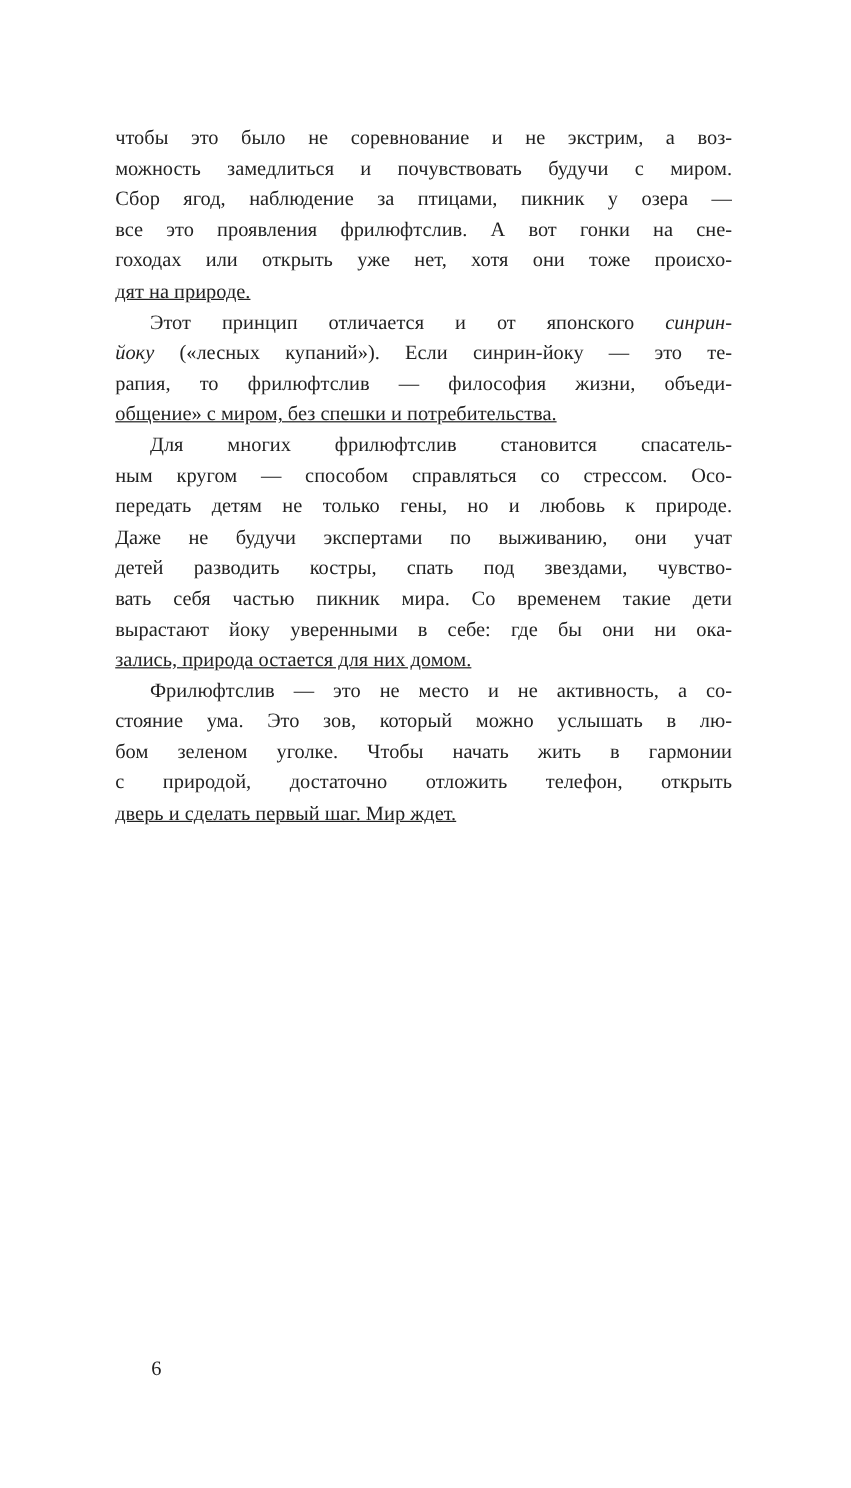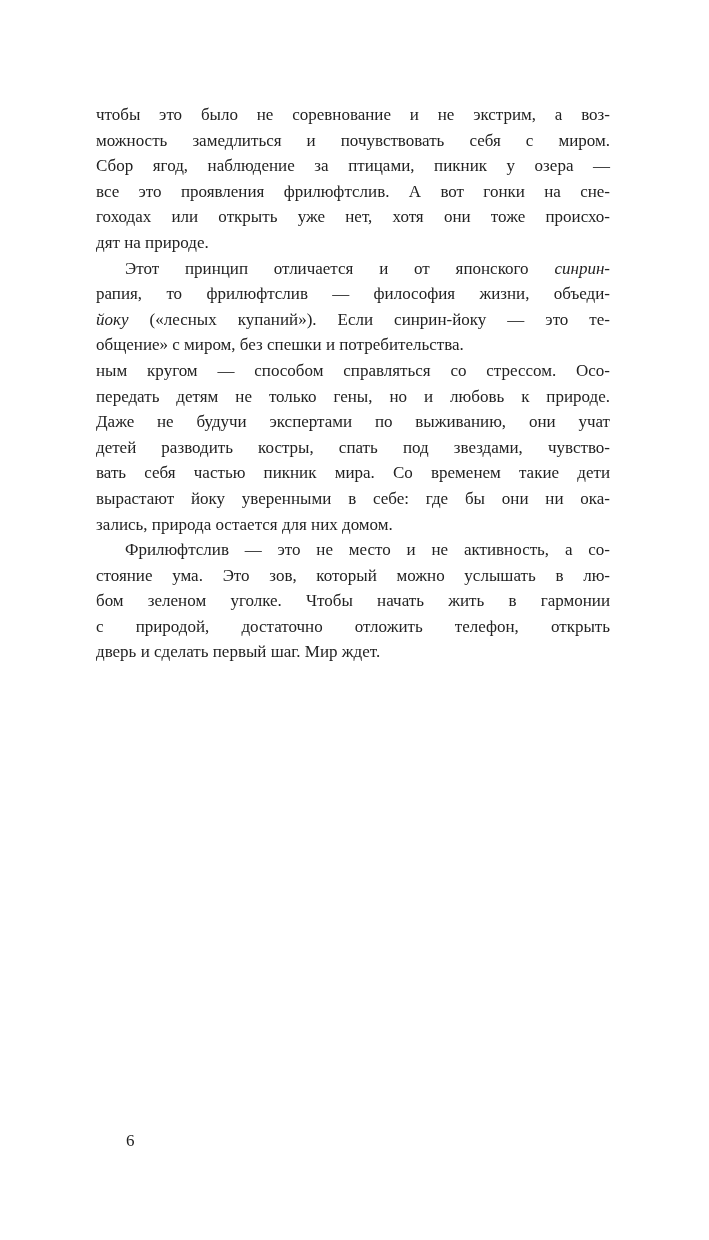--- a/index.html
+++ b/index.html
@@ -33,20 +33,21 @@
     line-height: 25.6px;
     white-space: normal;
   }
   .line.just {
     text-align: justify;
     text-align-last: justify;
   }
   .line.last {
     text-align: right;
     text-align-last: left;
+    text-decoration: underline;
   }
   .line.indent {
     padding-left: 29px;
   }
   .line em {
   }
   .page-number {
     position: absolute;
     left: 126px;
     top: 1130px;
@@ -54,33 +55,34 @@
     line-height: 22px;
   }
 </style>
 </head>
 <body>
 
 <div class="page" style="background: rgb(255, 255, 255); color: rgb(34, 34, 34);">
   <div class="text-block">
       <div class="para">
         <div class="line just"><span>чтобы это было не соревнование и не экстрим, а воз-</span></div>
-        <div class="line just"><span>можность замедлиться и почувствовать себя с миром.</span></div>
+        <div class="line just"><span>можность замедлиться и почувствовать будучи с миром.</span></div>
         <div class="line just"><span>Сбор ягод, наблюдение за птицами, пикник у озера —</span></div>
         <div class="line just"><span>все это проявления фрилюфтслив. А вот гонки на сне-</span></div>
         <div class="line just"><span>гоходах или открыть уже нет, хотя они тоже происхо-</span></div>
         <div class="line last"><span>дят на природе.</span></div>
       </div>
       <div class="para">
         <div class="line just indent"><span>Этот принцип отличается и от японского </span><em>синрин-</em></div>
+        <div class="line just"><em>йоку</em><span> («лесных купаний»). Если синрин-йоку — это те-</span></div>
         <div class="line just"><span>рапия, то фрилюфтслив — философия жизни, объеди-</span></div>
-        <div class="line just"><em>йоку</em><span> («лесных купаний»). Если синрин-йоку — это те-</span></div>
         <div class="line last"><span>общение» с миром, без спешки и потребительства.</span></div>
       </div>
       <div class="para">
+        <div class="line just indent"><span>Для многих фрилюфтслив становится спасатель-</span></div>
         <div class="line just"><span>ным кругом — способом справляться со стрессом. Осо-</span></div>
         <div class="line just"><span>передать детям не только гены, но и любовь к природе.</span></div>
         <div class="line just"><span>Даже не будучи экспертами по выживанию, они учат</span></div>
         <div class="line just"><span>детей разводить костры, спать под звездами, чувство-</span></div>
         <div class="line just"><span>вать себя частью пикник мира. Со временем такие дети</span></div>
         <div class="line just"><span>вырастают йоку уверенными в себе: где бы они ни ока-</span></div>
         <div class="line last"><span>зались, природа остается для них домом.</span></div>
       </div>
       <div class="para">
         <div class="line just indent"><span>Фрилюфтслив — это не место и не активность, а со-</span></div>

